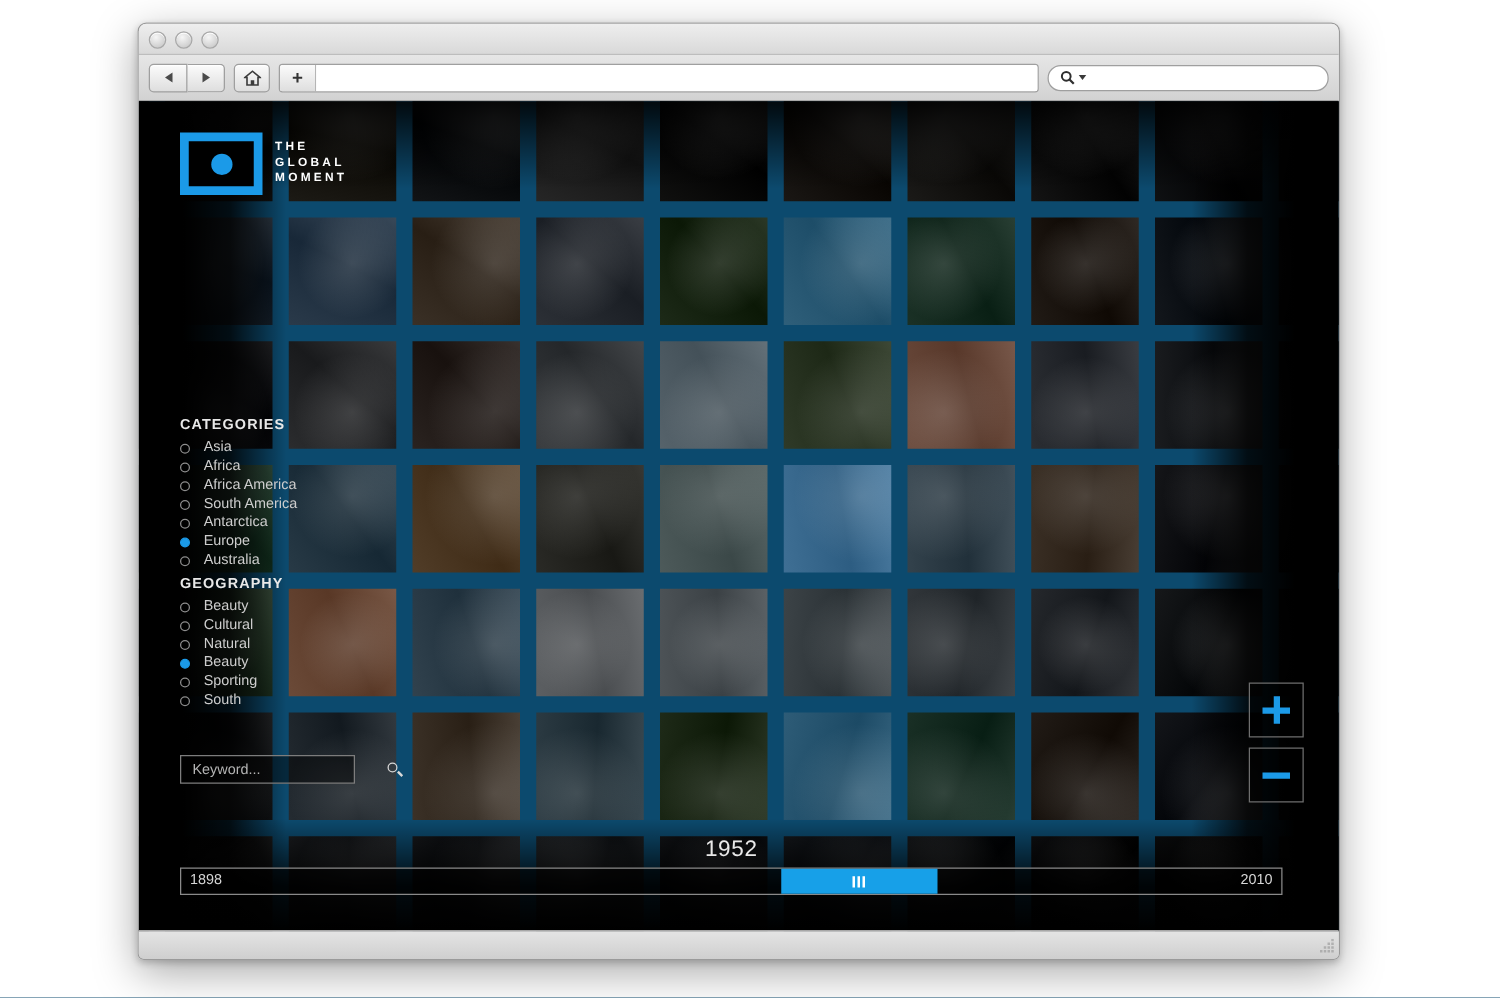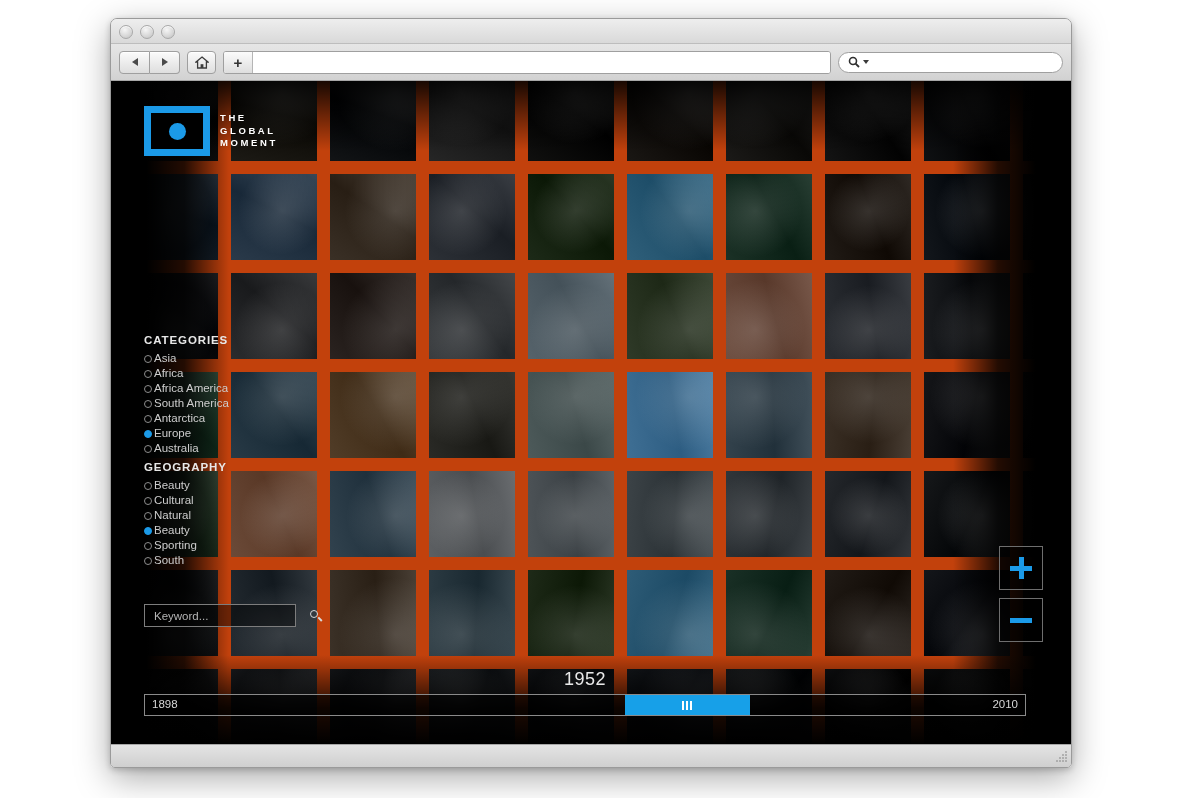--- a/index.html
+++ b/index.html
@@ -78,21 +78,21 @@
   .searchinput{flex:1;border:none;outline:none;font-size:11px;background:transparent;
                font-family:"Liberation Sans",sans-serif;color:#222;}
   .caretdn{width:0;height:0;border-left:3.5px solid transparent;border-right:3.5px solid transparent;
            border-top:4px solid #3a3a3a;}
 
   
   #viewport{
     position:absolute;left:0;top:62px;width:960px;height:664px;
     background:#000;overflow:hidden;
   }
-  #site{position:absolute;inset:0;background:#c2410c;}
+  #site{position:absolute;inset:0;background:#0c4a6e;}
 
   
   #grid{position:absolute;left:-78px;top:-6px;width:1120px;height:700px;}
   .cellwrap{position:absolute;width:86px;height:86px;}
   .cell{position:absolute;inset:0;background-size:cover;background-position:center;}
 
   
   #fadeL{position:absolute;left:0;top:0;width:118px;height:100%;
     background:linear-gradient(to right,#000 0%,#000 30%,rgba(0,0,0,.82) 62%,rgba(0,0,0,0) 100%);
     pointer-events:none;}
@@ -116,28 +116,28 @@
   #mainnav a{color:#c9c9c9;font-size:12.2px;text-decoration:none;white-space:nowrap;}
 
   
   .panel{position:absolute;left:33px;width:142px;}
   #panel-categories{top:253px;}
   #panel-geography{top:380px;}
   .panel-title{
     color:#e8e8e8;font-size:11.5px;letter-spacing:.9px;font-weight:bold;
     margin-bottom:5px;
   }
-  .opt{display:flex;align-items:center;gap:2px;height:15px;}
+  .opt{display:flex;align-items:center;gap:11px;height:15px;}
   .radio{width:8px;height:8px;border-radius:50%;border:1px solid #8d8d8d;box-sizing:border-box;flex:none;}
   .radio.on{background:#1b9ae8;border-color:#1b9ae8;}
   .opt span{color:#cdcdcd;font-size:11.5px;line-height:15px;}
 
   
   #keywordbox{
-    position:absolute;left:33px;top:523px;width:152px;height:23px;
+    position:absolute;left:33px;top:523px;width:140px;height:23px;
     border:1px solid #7d7d7d;background:rgba(0,0,0,.45);
     display:flex;align-items:center;padding:0 7px;box-sizing:border-box;
   }
   #keywordbox input{
     flex:1;background:transparent;border:none;outline:none;
     color:#d7d7d7;font-size:11.5px;font-family:"Liberation Sans",sans-serif;
   }
   #keywordbox input::placeholder{color:#b4b4b4;}
   .magnifier{width:12px;height:12px;position:relative;flex:none;}
   .magnifier i{position:absolute;left:0;top:0;width:8px;height:8px;border:1.5px solid #d9d9d9;border-radius:50%;box-sizing:border-box;}

